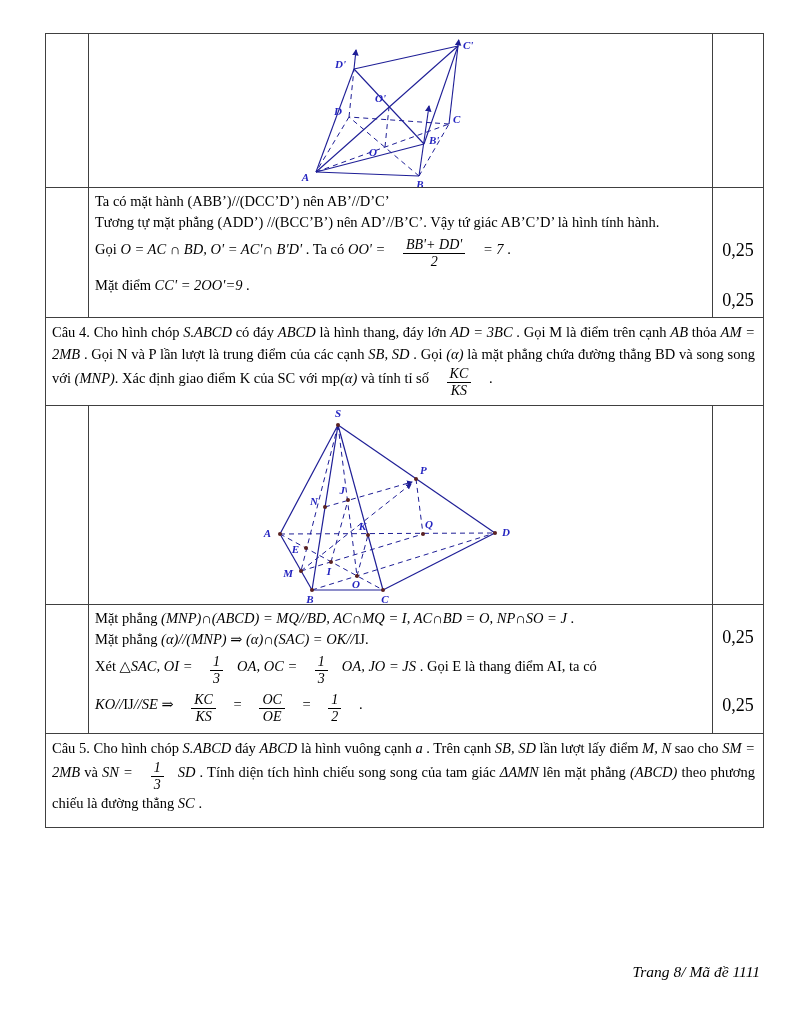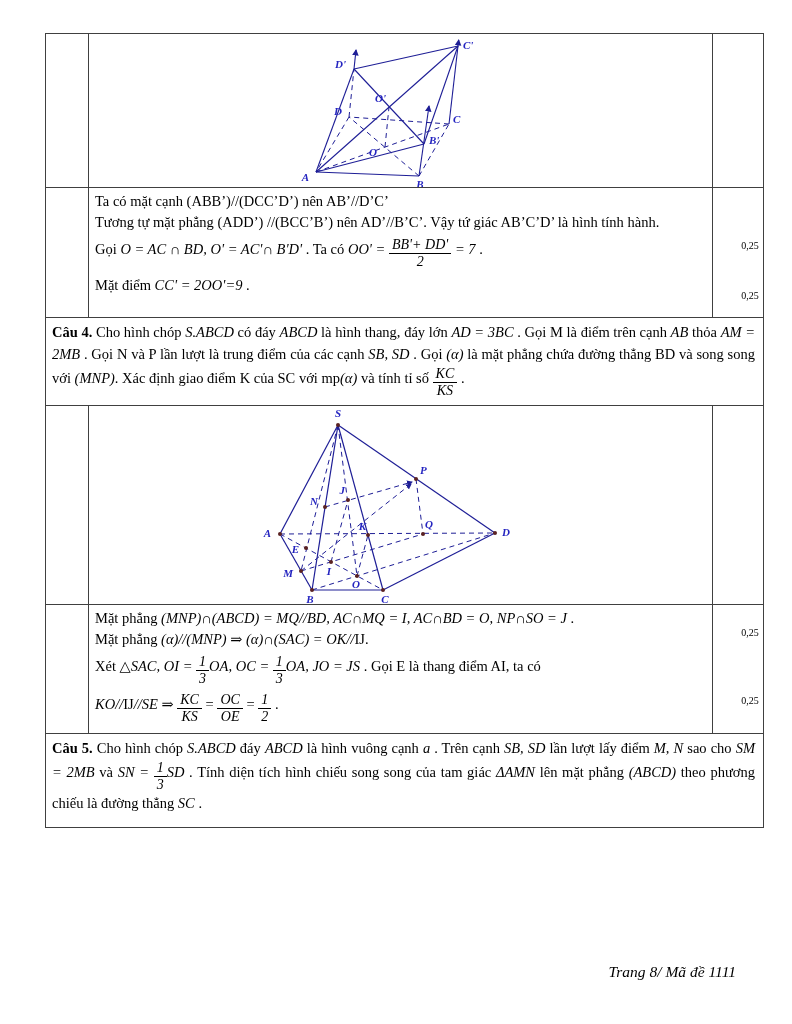--- a/index.html
+++ b/index.html
@@ -10,30 +10,30 @@
   td.c-left{width:42px;}
   td.c-main{width:609px;}
   td.c-score{width:50px;position:relative;}
   .h1{height:153px;} .h2{height:126px;} .h3{height:83px;}
   .h4{height:198px;} .h5{height:125px;} .h6{height:89px;}
   .txt{padding:3px 8px 0 6px !important;font-size:14.5px;line-height:1.42;}
   .txt p{margin:0;text-align:justify;}
   p.fline{margin:5px 0 4px 0;text-align:left;}
   .qcell{padding:4px 8px 0 6px !important;font-size:14.5px;line-height:1.5;}
   .qcell p{margin:0;text-align:justify;}
-  .seg-b{font-weight:bold;}
+  .seg-b{font-weight:normal;}
   .seg-i{font-style:italic;}
-  .score{position:absolute;left:12px;width:100%;text-align:center;font-size:10px;}
+  .score{position:absolute;left:0;width:100%;text-align:center;font-size:18px;}
   .r2s1{top:52px;} .r2s2{top:102px;} .r5s1{top:22px;} .r5s2{top:90px;}
   .frac{display:inline-block;vertical-align:-0.85em;text-align:center;
-        font-style:italic;line-height:1.15;margin:0 0;font-size:14px;}
+        font-style:italic;line-height:1.15;margin:0 14px;font-size:14px;}
   .frac .fn{display:block;padding:0 3px;border-bottom:1px solid #000;}
   .frac .fd{display:block;padding:0 3px;}
   svg.fig{display:block;}
-  .footer{position:absolute;right:56px;top:963px;font-style:italic;font-size:15.5px;}
+  .footer{position:absolute;right:32px;top:963px;font-style:italic;font-size:15.5px;}
   svg text{font-family:"Liberation Serif","DejaVu Serif",serif;font-weight:bold;
            font-style:italic;font-size:11px;fill:#2424c0;}
 </style>
 </head>
 <body>
 
 <div class="page">
   <table class="sol">
     <colgroup>
         <col style="width:42px">
@@ -82,21 +82,21 @@
               <text x="288" y="122" text-anchor="end">O</text>
               <text x="297" y="68" text-anchor="end">O'</text>
             </svg>
       </td>
       <td class="c-score h1"></td>
     </tr>
 
     <tr class="h2">
       <td class="c-left h2"></td>
       <td class="c-main h2 txt">
-        <p><span class="seg-n">Ta có mặt cạnh (ABB’)//(DCC’D’) nên AB’//D’C’</span></p>
+        <p><span class="seg-n">Ta có mặt hành (ABB’)//(DCC’D’) nên AB’//D’C’</span></p>
         <p><span class="seg-n">Tương tự mặt phẳng (ADD’) //(BCC’B’) nên AD’//B’C’. Vậy tứ giác AB’C’D’ là hình tính hành.</span></p>
         <p class="fline"><span class="seg-n">Gọi </span><span class="seg-i">O = AC ∩ BD, O' = AC'∩ B'D'</span><span class="seg-n"> . Ta có </span><span class="seg-i">OO' = </span><span class="frac"><span class="fn">BB'+ DD'</span><span class="fd">2</span></span><span class="seg-i"> = 7</span><span class="seg-n"> .</span></p>
         <p class="fline"><span class="seg-n">Mặt điểm </span><span class="seg-i">CC' = 2OO'=9</span><span class="seg-n"> .</span></p>
       </td>
       <td class="c-score h2">
         <div class="score r2s1">0,25</div>
         <div class="score r2s2">0,25</div>
       </td>
     </tr>
 

